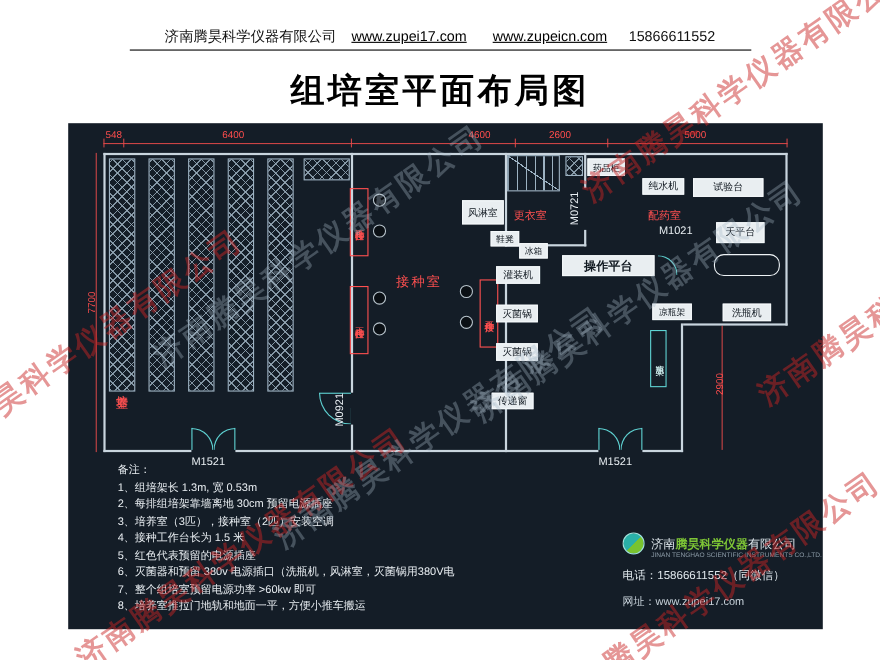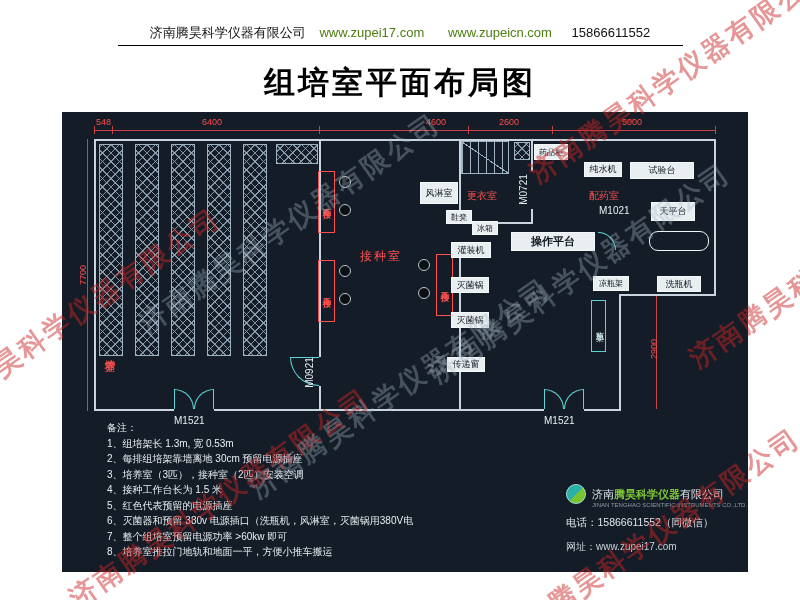--- a/index.html
+++ b/index.html
@@ -1,21 +1,21 @@
 <!DOCTYPE html>
 <html><head>
 <meta charset="utf-8">
 <style>
   * { box-sizing: border-box; margin: 0; padding: 0; }
   body { background:#888; font-family:"Liberation Sans", sans-serif; }
   .page { position:relative; width:800px; height:600px; background:#ffffff; overflow:hidden; margin:0 auto; }
 
   
   .header { position:absolute; top:24px; left:0; width:100%; text-align:center; font-size:13px; color:#111; }
-  .header .link { color:#4d7c0f; margin:0 10px; cursor:pointer; }
+  .header .link { color:#000000; text-decoration:underline; margin:0 10px; cursor:pointer; }
   .header .phone { margin-left:6px;margin-top:32px; }
   .hr { position:absolute; top:45px; left:118px; width:565px; height:1px; background:#000; }
   .title { position:absolute; top:62px; left:0; width:100%; text-align:center; font-size:31px; font-weight:bold; color:#000; letter-spacing:3px; }
 
   
   .cad { position:absolute; left:62px; top:112px; width:686px; height:460px; background:#141d27; overflow:hidden; }
   .wall { position:absolute; background:#c9d5de; }
   .rack { position:absolute; border:1px solid #9db2c2;
     background-image:
       repeating-linear-gradient(45deg, rgba(150,170,185,.85) 0 1px, transparent 1px 6px),

